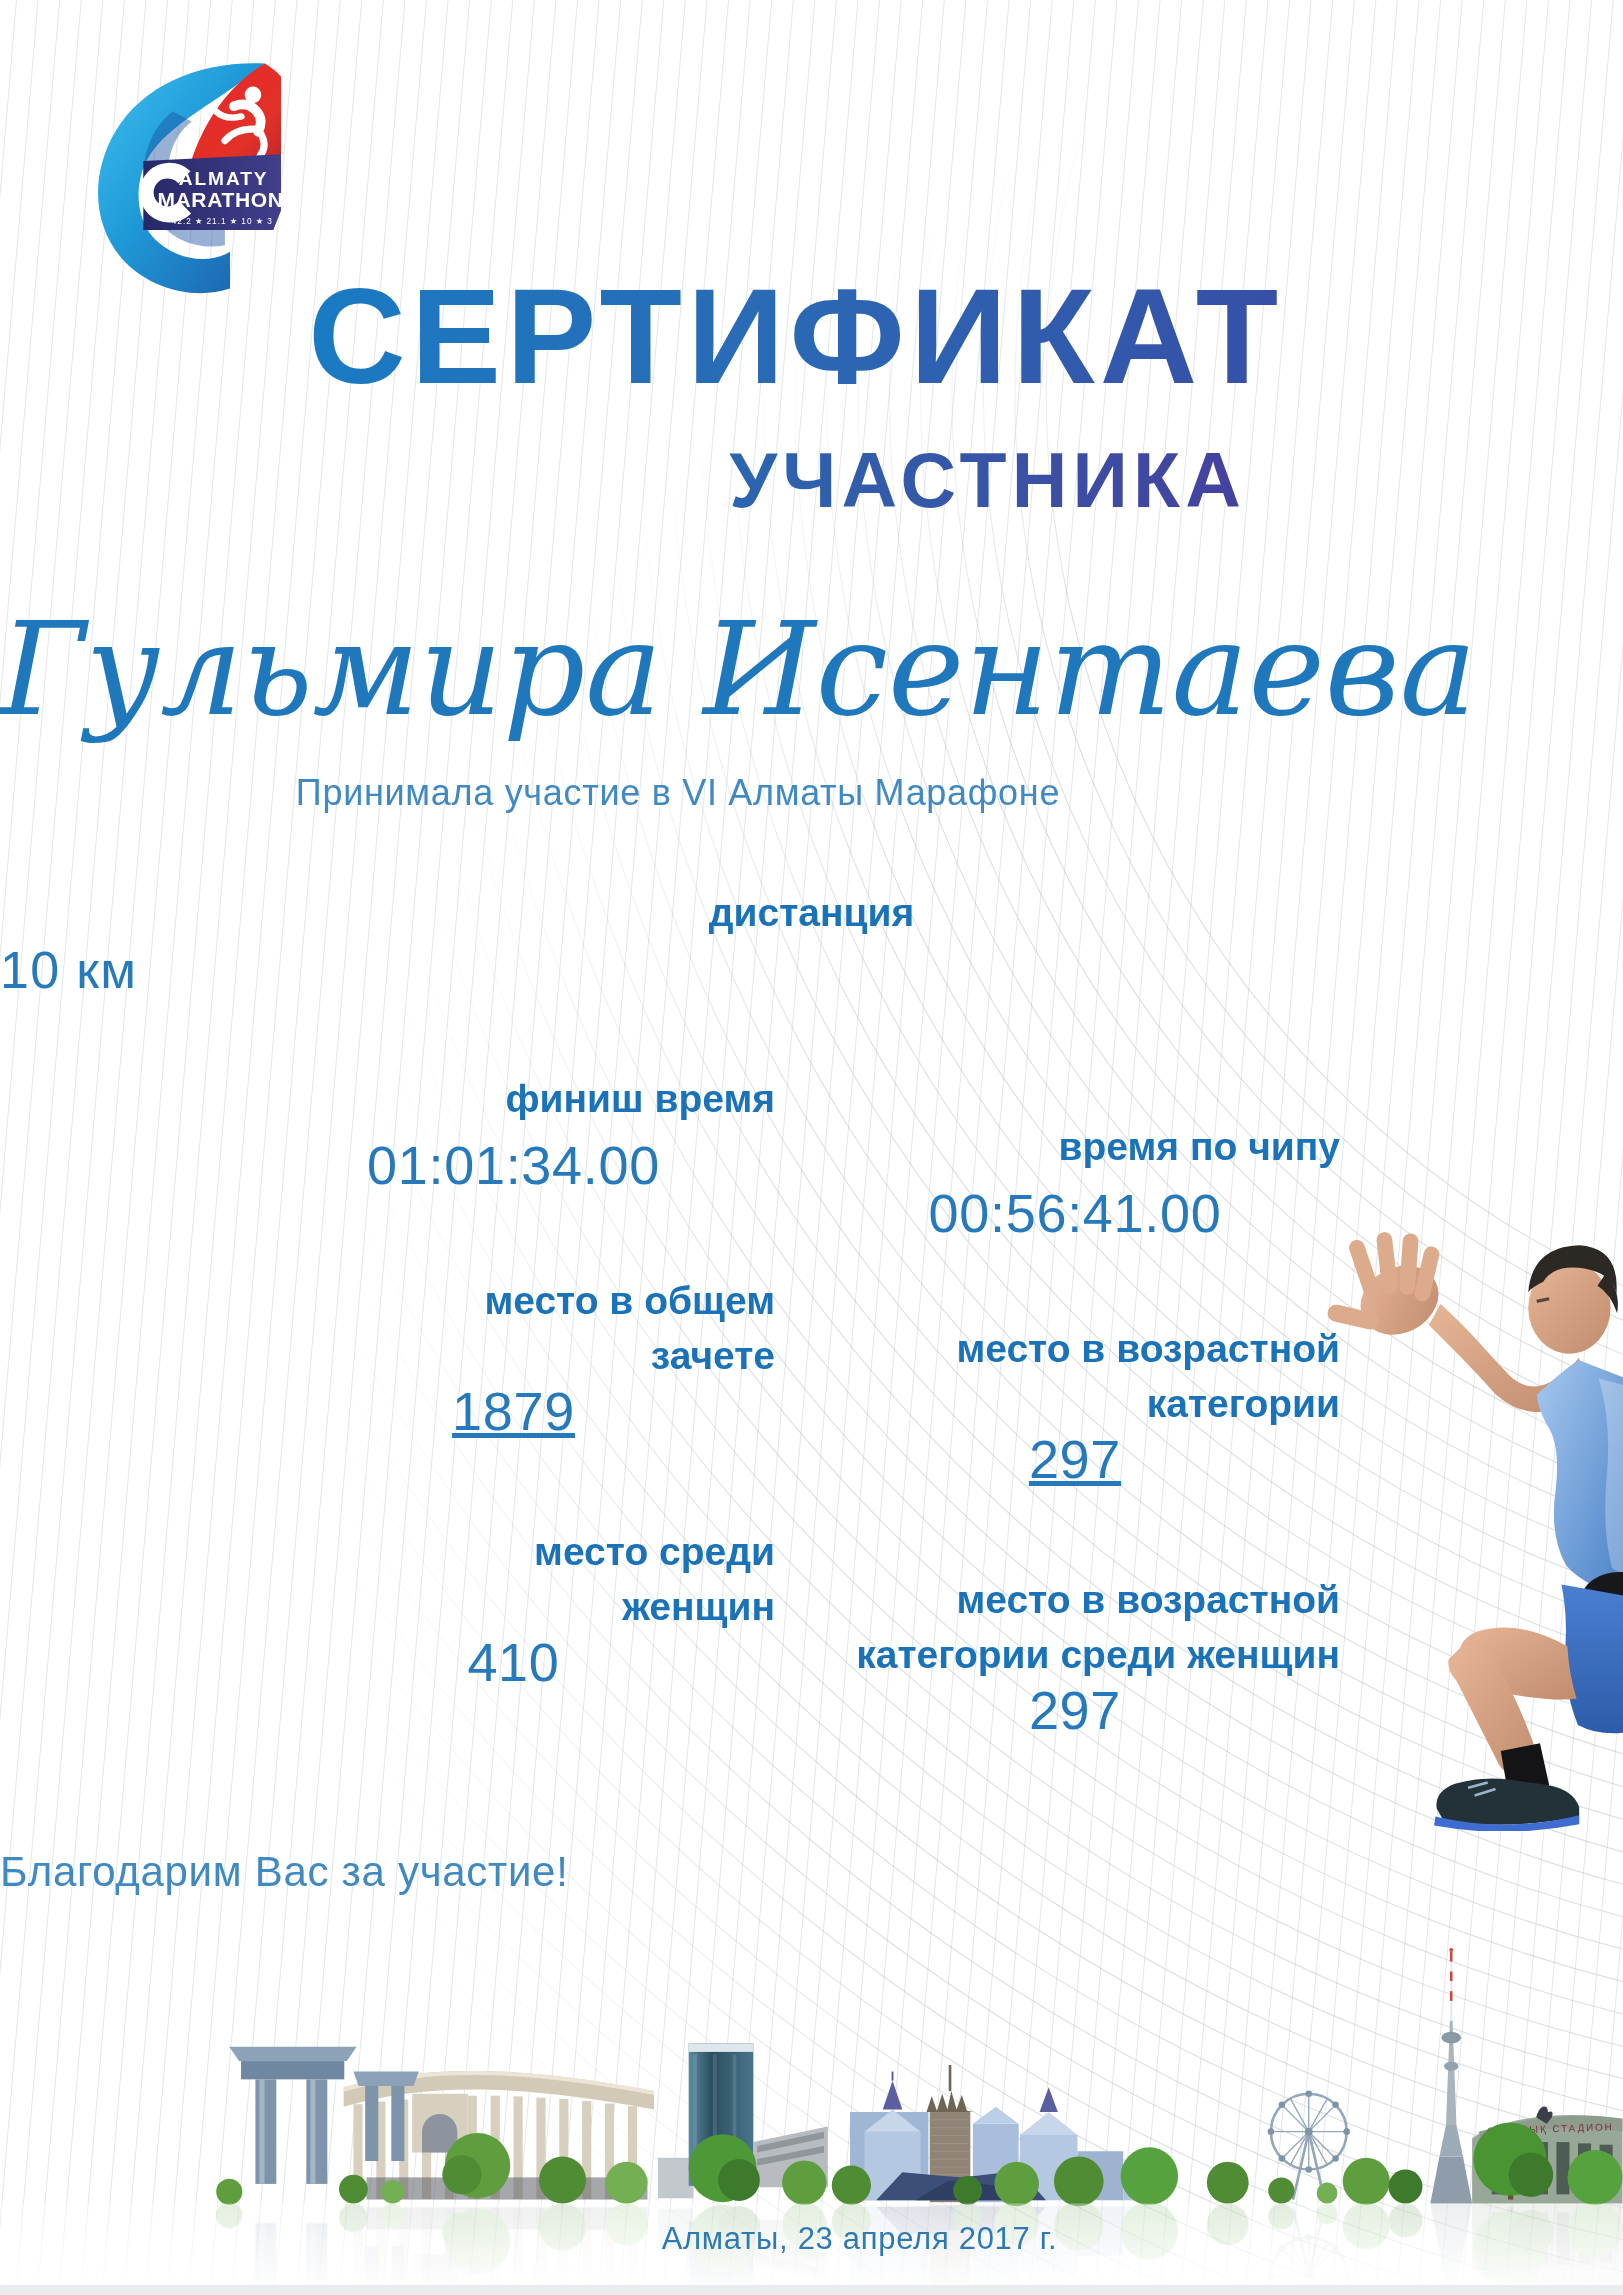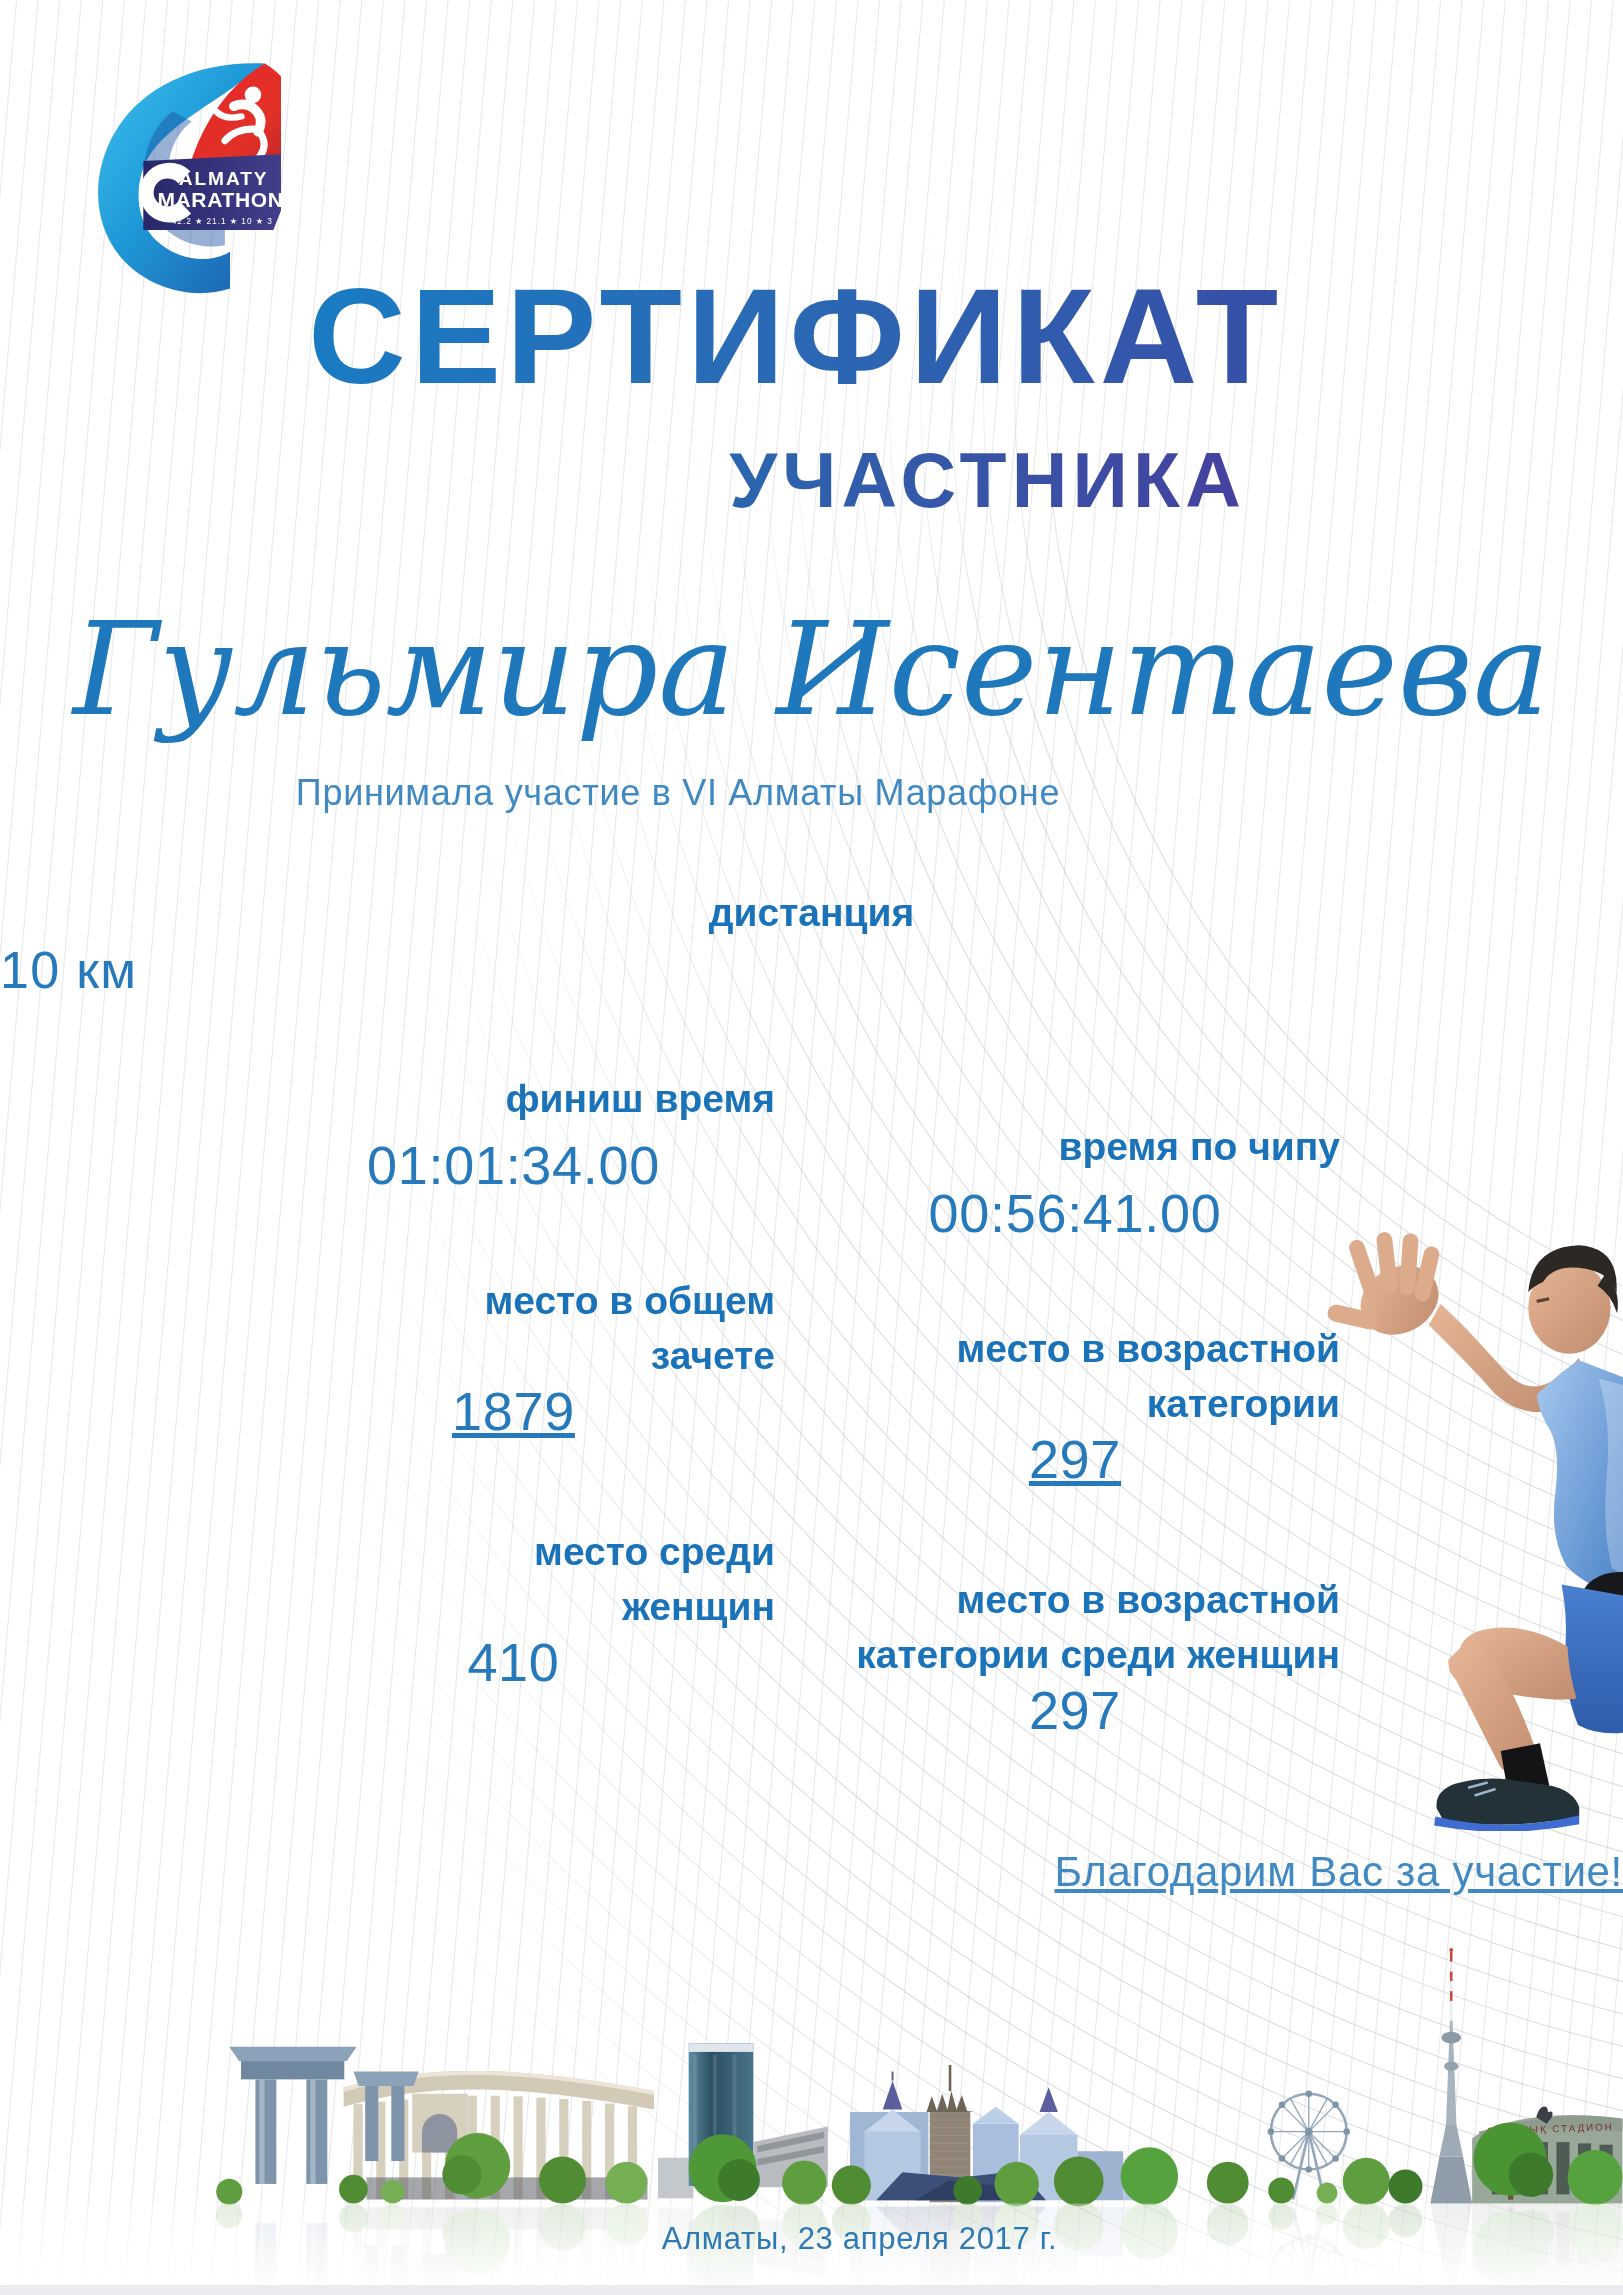--- a/index.html
+++ b/index.html
@@ -9,38 +9,38 @@
   .layer{position:absolute;z-index:2;}
   .logo-wrap{position:absolute;left:77px;top:60px;width:204px;height:243px;z-index:3;}
   .title{position:absolute;left:-15.7px;top:269px;width:1623px;text-align:center;
          font-size:135px;font-weight:800;letter-spacing:5.2px;line-height:1;
          background:linear-gradient(90deg,#0d87cc 0%,#2a6ab5 48%,#3f3e9e 100%);
          -webkit-background-clip:text;background-clip:text;color:transparent;-webkit-text-fill-color:transparent;}
   .subtitle{position:absolute;right:377px;top:442px;text-align:right;
          font-size:77px;font-weight:800;letter-spacing:5.2px;line-height:1;
          background:linear-gradient(90deg,#2b66af 0%,#45419e 100%);
          -webkit-background-clip:text;background-clip:text;color:transparent;-webkit-text-fill-color:transparent;}
-  .name{position:absolute;left:0;top:599px;width:1623px;text-align:center;
+  .name{position:absolute;left:0;top:599px;width:1623px;
         font-family:"DejaVu Serif","Liberation Serif",serif;font-style:italic;
         font-size:129px;line-height:1.1;color:#1e78bb;}
   .participation{position:absolute;left:0;top:772px;width:1356px;text-align:center;
         font-size:36px;letter-spacing:0.7px;color:#4089c3;}
   .dist-label{position:absolute;left:0;top:891px;width:1623px;text-align:center;
         font-size:39px;font-weight:700;color:#1a72b8;}
   .dist-value{position:absolute;left:0;top:940px;width:1623px;text-align:left;
         font-size:52px;letter-spacing:1.3px;color:#2679bb;}
   .stat-label{position:absolute;font-size:39px;font-weight:700;line-height:55px;color:#1a72b8;text-align:right;}
   .stat-value{position:absolute;font-size:54px;letter-spacing:0.7px;color:#2679bb;text-align:center;}
   .col-l{left:252px;width:523px;}
   .col-r{left:810px;width:530px;margin-top:48px;}
   .lab1{top:1071px;} .val1{top:1134px;}
   .lab2{top:1273px;} .val2{top:1380px;text-decoration:underline;}
   .lab3{top:1524px;} .val3{top:1631px;}
-  .thanks{position:absolute;left:0;top:1848px;width:1623px;text-align:right;
-        font-size:42px;letter-spacing:0.7px;color:#4089c3;text-decoration:underline;}
+  .thanks{position:absolute;left:0;top:1848px;width:1623px;text-align:left;
+        font-size:42px;letter-spacing:0.7px;color:#4089c3;}
   .date{position:absolute;left:48px;top:2221px;width:1623px;text-align:center;
         font-size:31px;letter-spacing:0.7px;color:#2e79b4;z-index:4;}
   .skyline-wrap{position:absolute;left:0;top:1916px;width:1623px;height:379px;z-index:1;}
   .runner-wrap{position:absolute;right:0;top:1228px;width:351px;height:603px;z-index:1;}
   .bottom-strip{position:absolute;left:0;top:2285px;width:1623px;height:10.5px;background:#e9ebee;z-index:5;}
   svg text{font-family:"Liberation Sans","DejaVu Sans",sans-serif;}
 </style>
 </head>
 <body>
 

